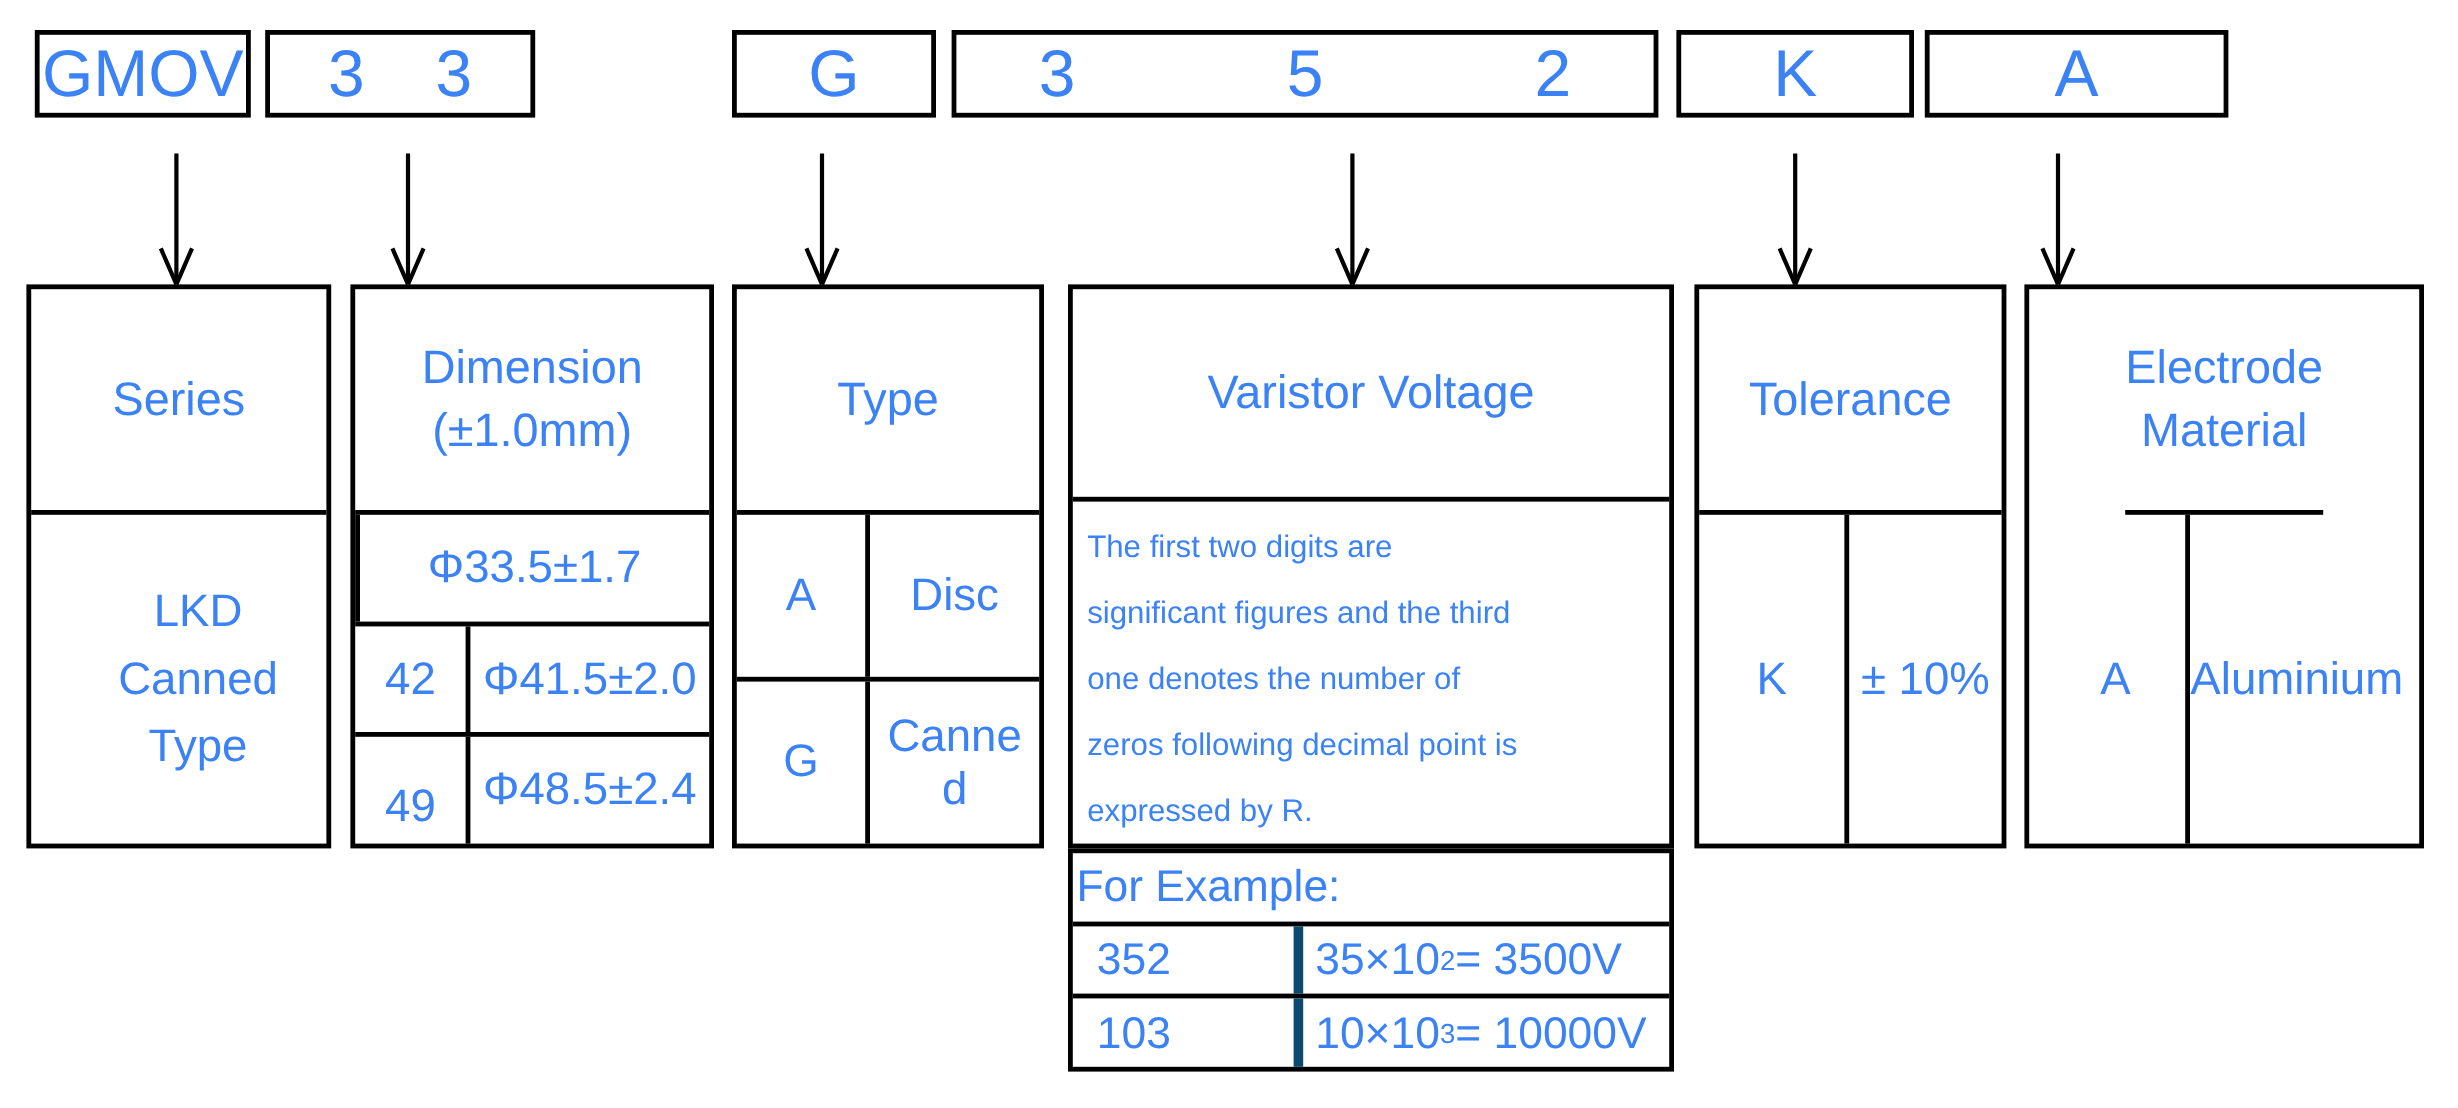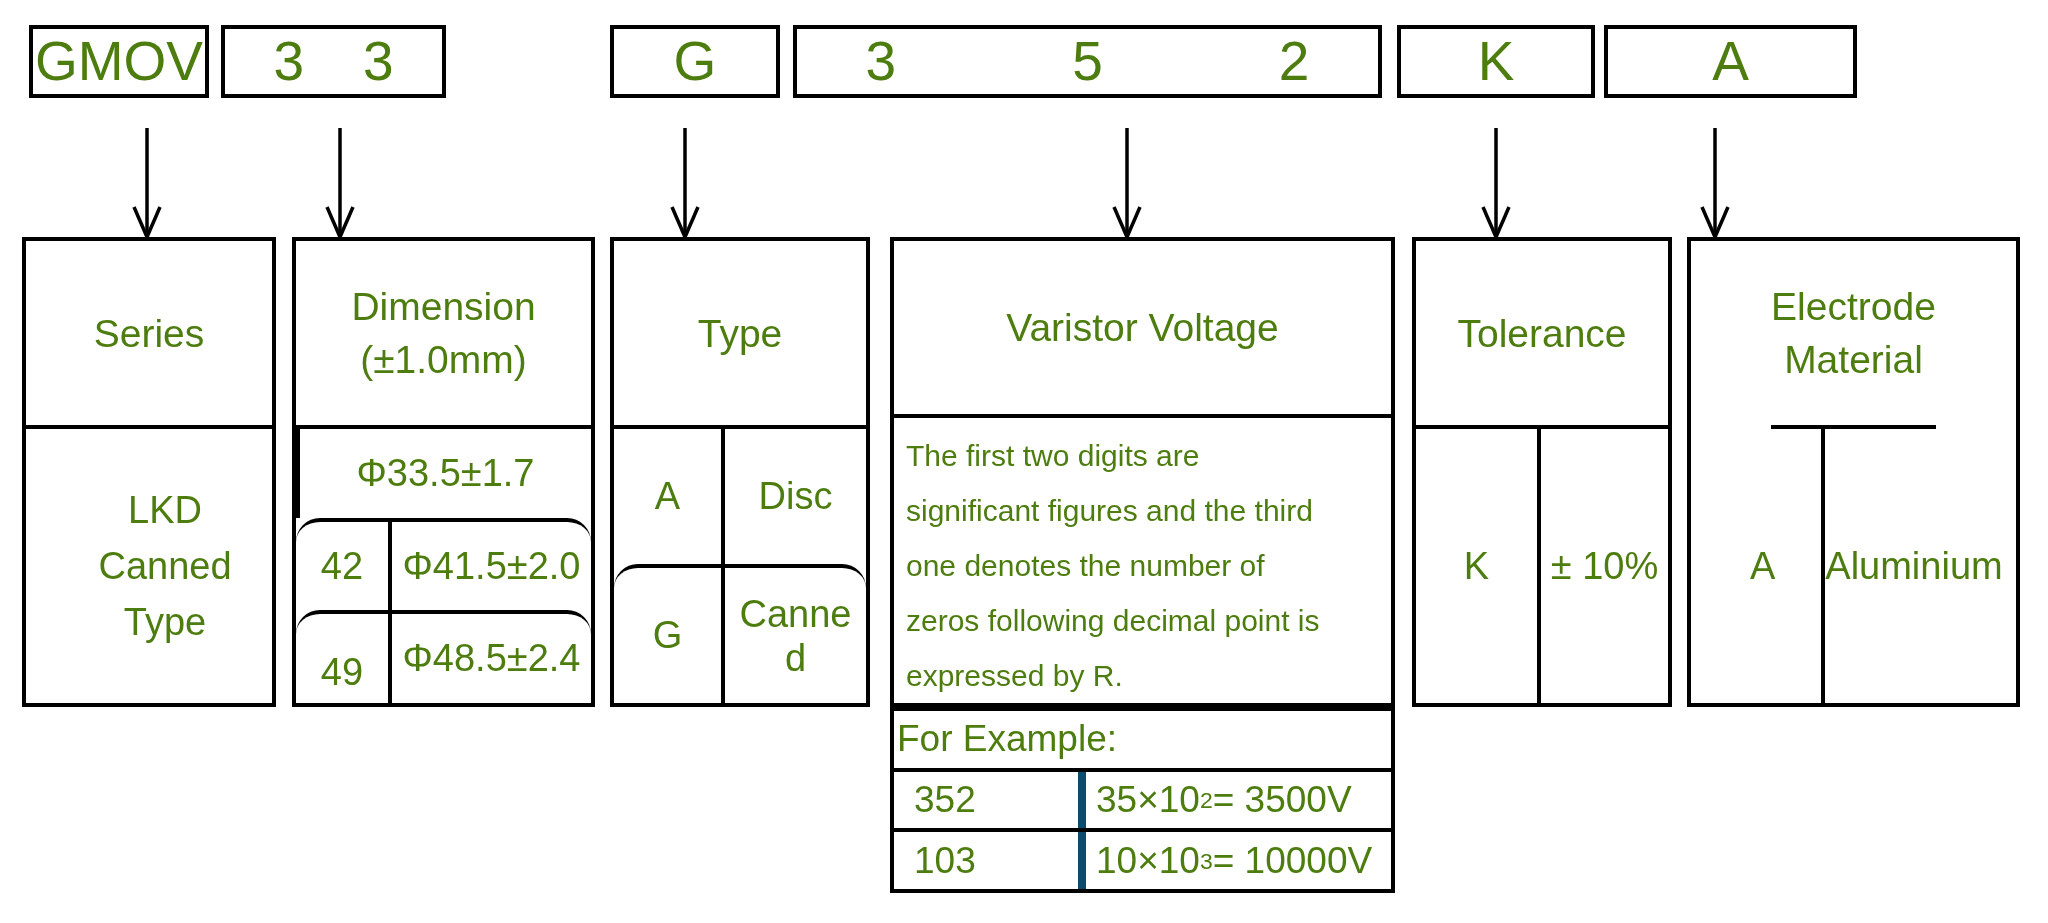--- a/index.html
+++ b/index.html
@@ -1,41 +1,41 @@
 <!DOCTYPE html>
 <html><head>
 <meta charset="utf-8">
 <style>
   html,body{margin:0;padding:0;background:#ffffff;}
   #canvas{position:relative;width:2048px;height:923px;background:#ffffff;
-          font-family:"Liberation Sans",sans-serif;color:#4d7c0f;overflow:hidden;}
+          font-family:"Liberation Sans",sans-serif;color:#3b82f6;overflow:hidden;}
   .abs{position:absolute;box-sizing:border-box;}
   
   .top-box{top:25px;height:73px;border:4px solid #000;display:flex;
            align-items:center;justify-content:center;font-size:55px;line-height:1;}
   .gap-2{gap:59px;}
   .gap-3{gap:176px;}
   
   .arrow{width:36px;height:114px;}
   
   .col-box{top:237px;height:470px;border:4px solid #000;display:flex;flex-direction:column;}
   .hdr{height:184px;border-bottom:4px solid #000;display:flex;flex-direction:column;
        align-items:center;justify-content:center;text-align:center;
        font-size:39px;line-height:53px;}
   .body-center{flex:1;display:flex;flex-direction:column;align-items:center;
        justify-content:center;text-align:center;font-size:38px;line-height:56px;padding-left:32px;}
   .rows{flex:1;display:flex;flex-direction:column;}
   .row{flex:1;display:flex;min-height:0;}
-  .row + .row{border-top:4px solid #000;border-radius:24px;}
+  .row + .row{border-top:4px solid #000;}
   .cell-code{display:flex;align-items:center;justify-content:center;font-size:38px;}
   .cell-val{flex:1;border-left:4px solid #000;display:flex;align-items:center;
             justify-content:center;font-size:38px;text-align:center;}
   .wrap-narrow{display:inline-block;width:120px;word-break:break-all;
                text-align:center;line-height:44px;}
-  .para{padding:10px 14px 0 12px;font-size:30px;line-height:55px;}
+  .para{padding:10px 14px 0 12px;font-size:26px;line-height:55px;}
   
   .ex-table{top:707px;height:186px;border:4px solid #000;display:flex;
             flex-direction:column;font-size:37px;}
   .ex-row{flex:1;display:flex;min-height:0;}
   .ex-row + .ex-row{border-top:4px solid #000;}
   .ex-title{flex:1;display:flex;align-items:center;padding-left:3px;}
   .ex-code{width:164px;display:flex;align-items:center;padding-left:20px;}
   .ex-val{flex:1;border-left:8px solid #0c4a6e;display:flex;align-items:center;padding-left:10px;}
   .sp{font-size:0.62em;vertical-align:0.55em;line-height:0;}
 </style>

